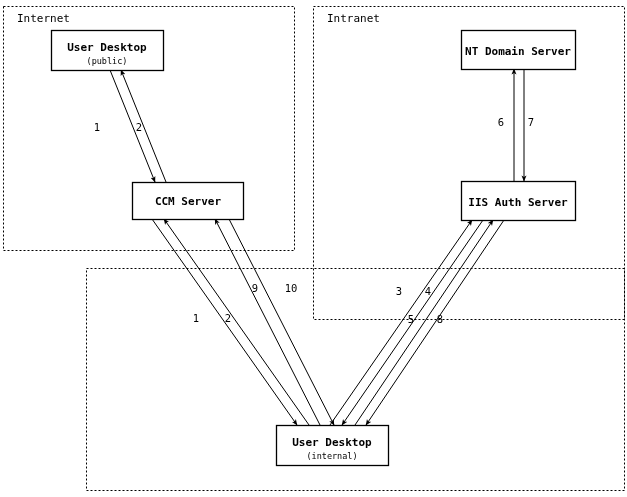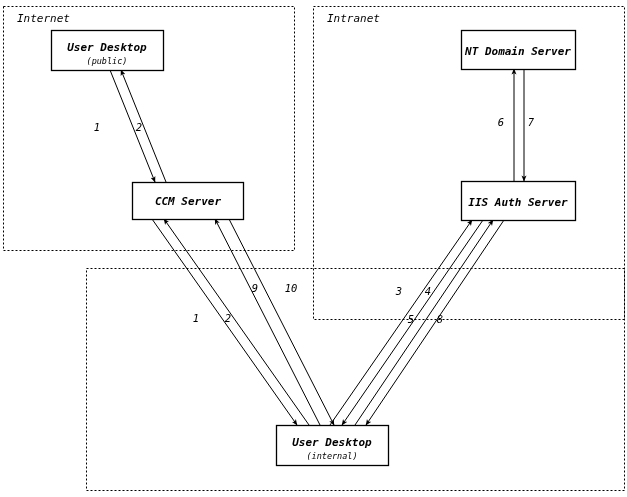--- a/index.html
+++ b/index.html
@@ -7,21 +7,20 @@
     padding: 0;
     background: #ffffff;
   }
   #diagram-root {
     position: relative;
     width: 627px;
     height: 497px;
     background: #ffffff;
     font-family: "DejaVu Sans Mono", "Liberation Mono", monospace;
     overflow: hidden;
-    font-style: italic;
   }
   svg#diagram-svg {
     position: absolute;
     left: 0;
     top: 0;
     width: 627px;
     height: 497px;
   }
   .zone-label {
     font-family: "DejaVu Sans Mono", "Liberation Mono", monospace;

